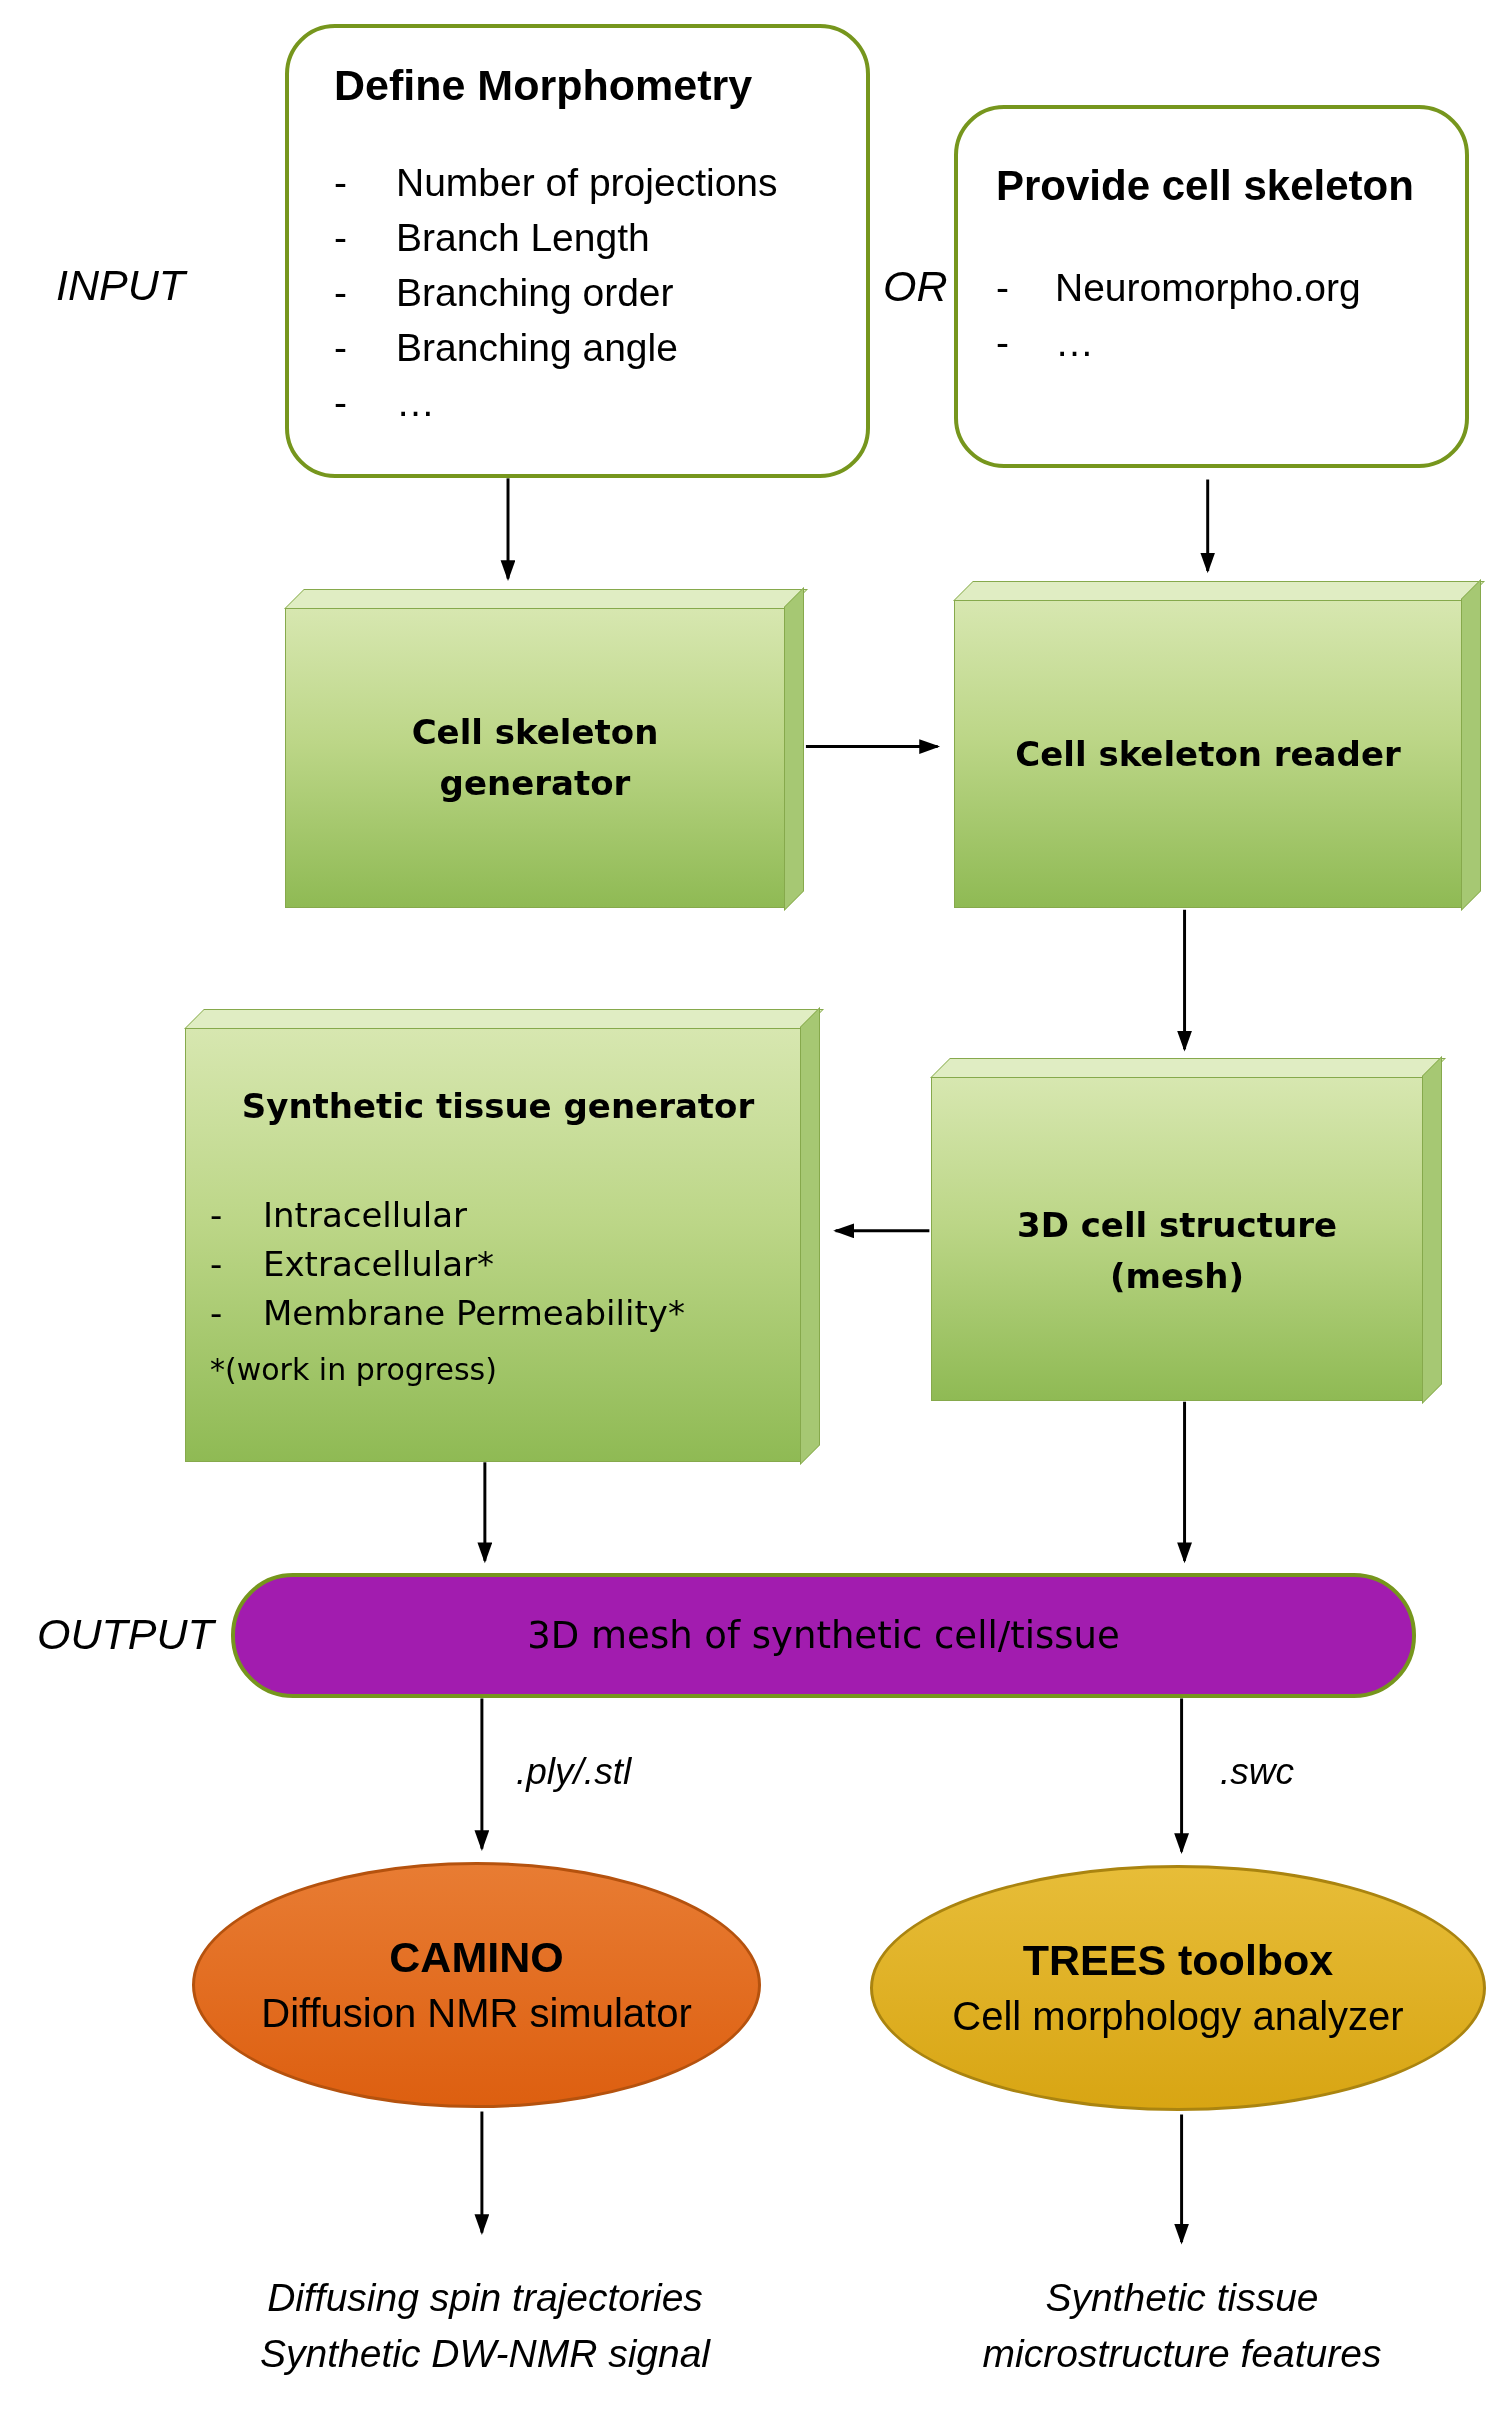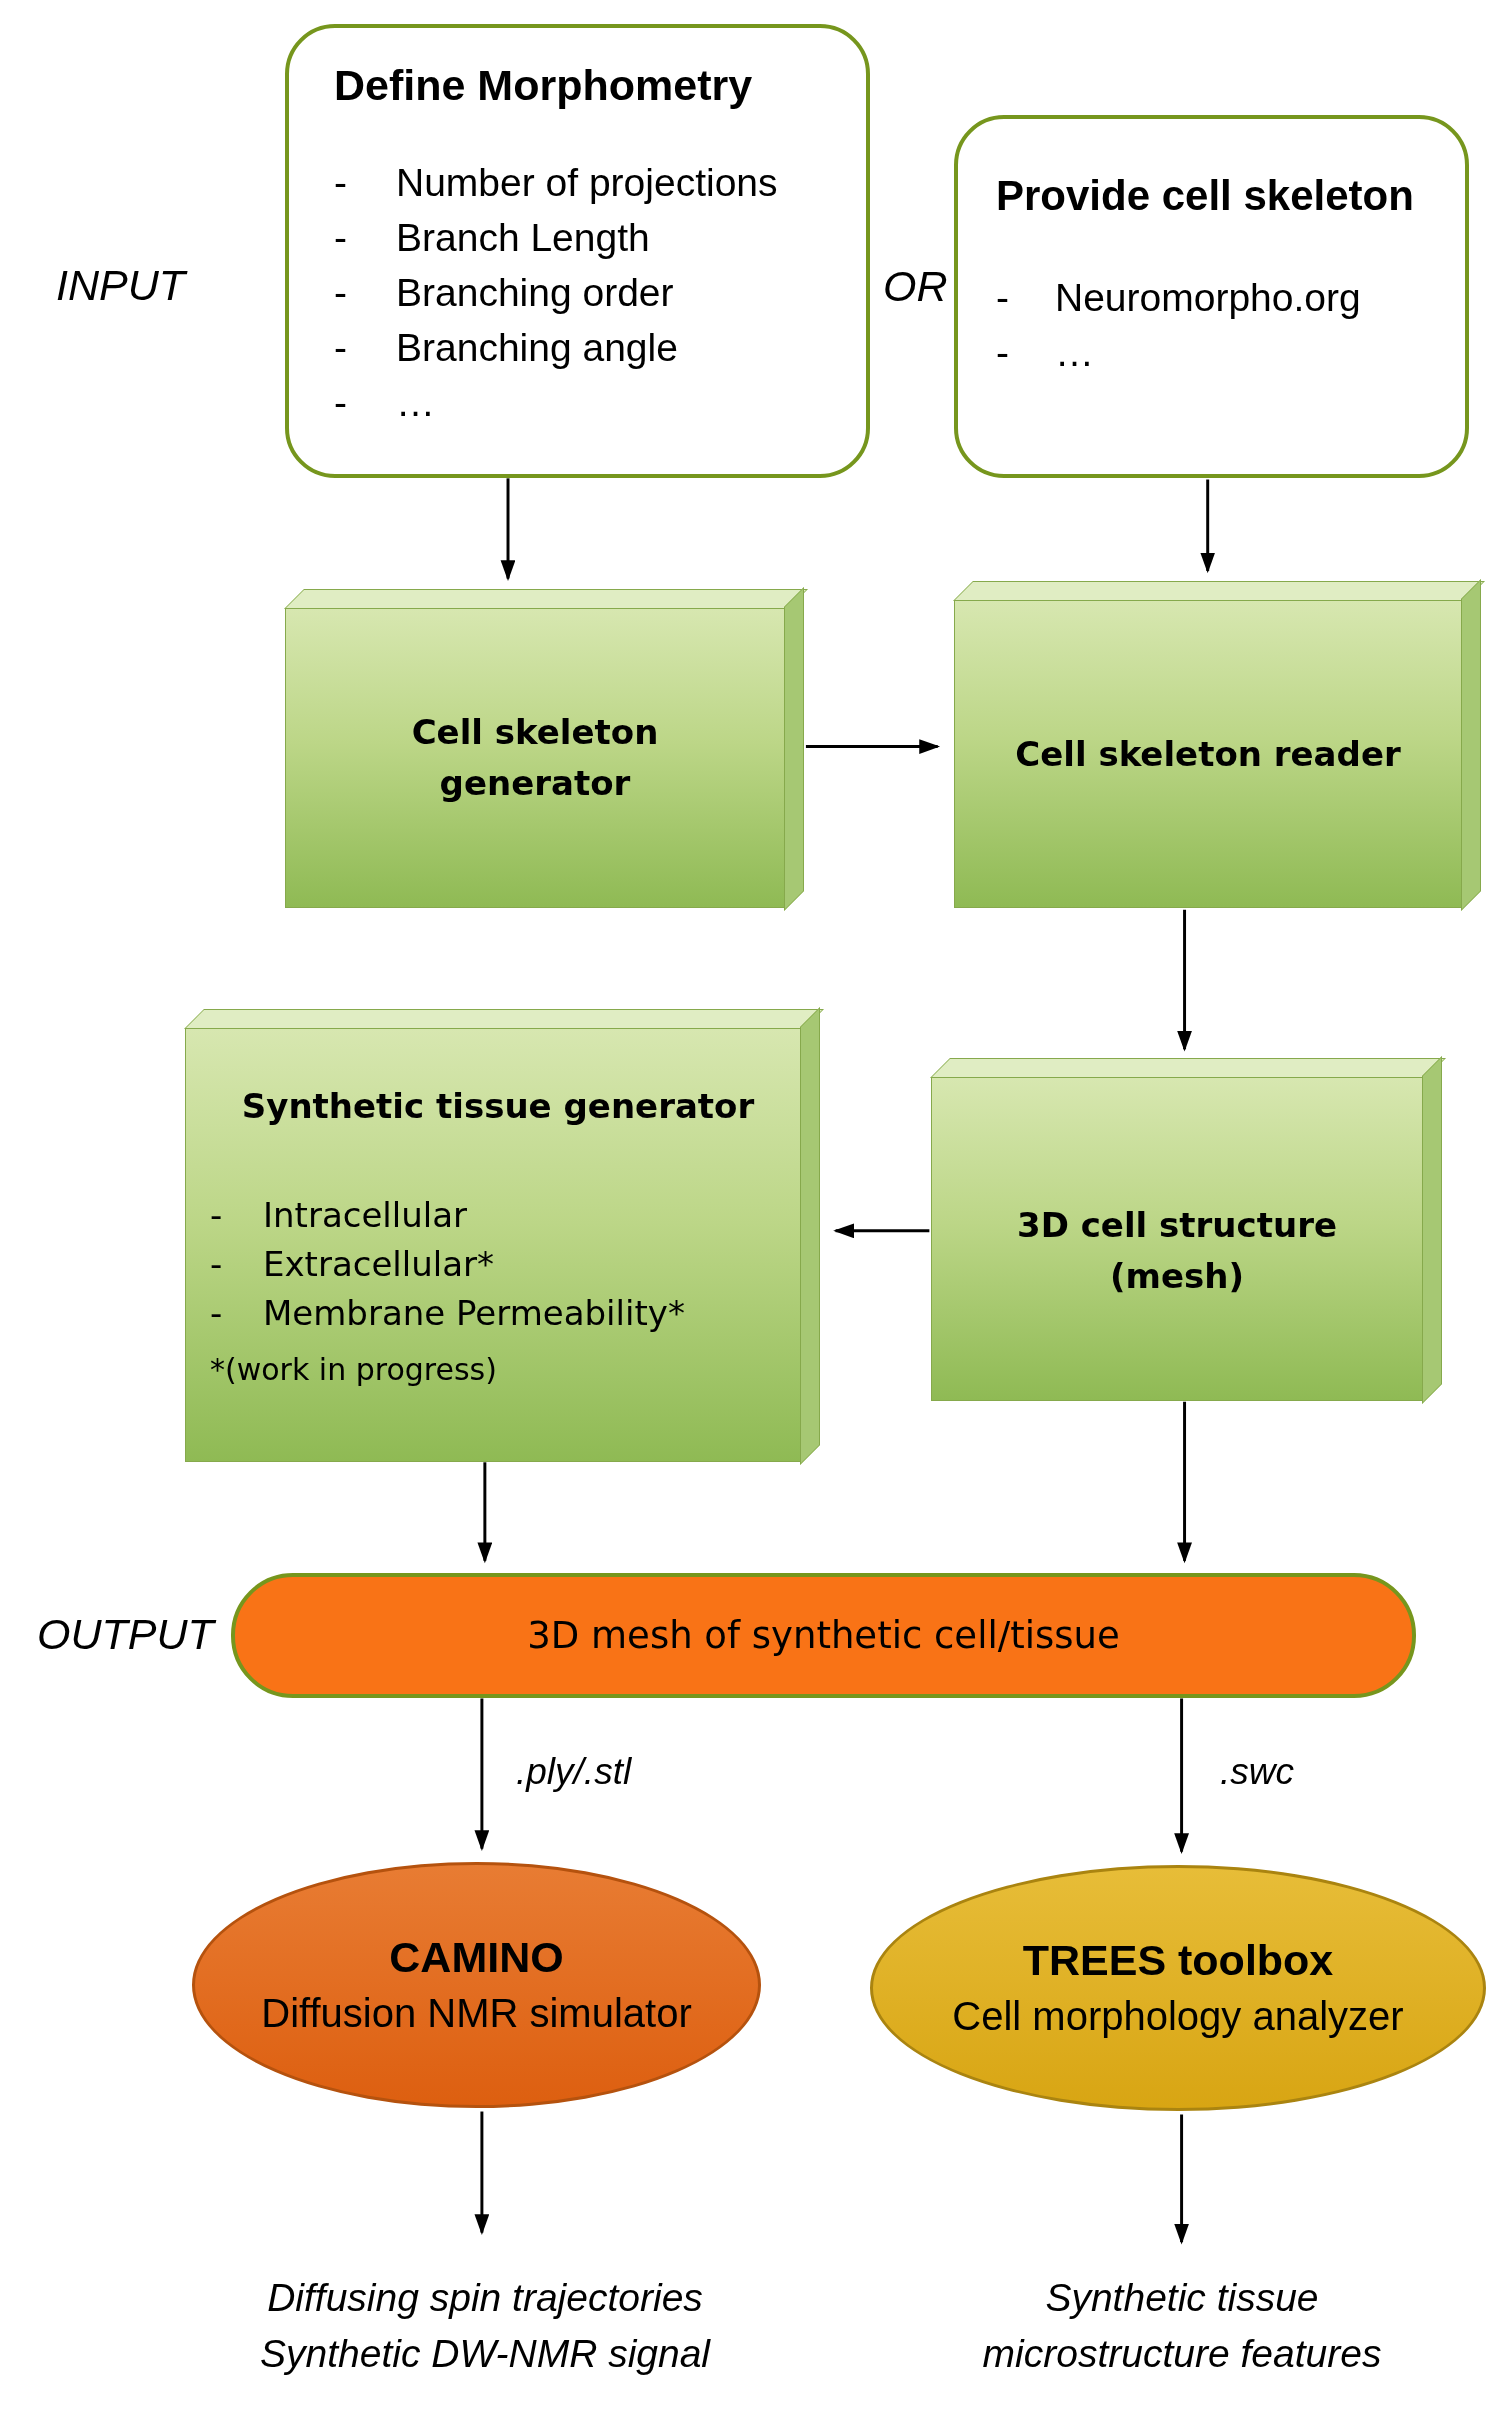--- a/index.html
+++ b/index.html
@@ -49,21 +49,21 @@
   .b3title { font-weight:bold; font-size:34px; line-height:51px; white-space:nowrap; }
   .tissue  { padding:52px 30px 0 24px; }
   .tissue .b3title { text-align:center; margin-left:16px; }
   .b3list  { margin-top:59px; font-size:34px; line-height:49px; }
   .b3list .li { grid-template-columns:53px 1fr; }
   .b3foot  { margin-top:14px; font-size:30px; }
   .structure { padding-top:24px; }
 
   
   .obar {
-    position:absolute; background:#f97316;
+    position:absolute; background:#a21caf;
     border:4.7px solid var(--green-border); border-radius:62px;
     display:flex; align-items:center; justify-content:center;
     font-family:"DejaVu Sans", sans-serif; font-size:37px;
   }
 
   .file { position:absolute; font-style:italic; font-size:37px; white-space:nowrap; }
 
   
   .ellipse {
     position:absolute; border-radius:50%;
@@ -126,21 +126,21 @@
           <span class="dash">-</span>
           <span>Branching angle</span>
         </div>
       <div class="li">
           <span class="dash">-</span>
           <span>…</span>
         </div>
     </div>
   </div>
 
-  <div class="rbox" style="left:954px;top:115px;width:515px;height:363px;padding:53px 18px 4px 38px;">
+  <div class="rbox" style="left:954px;top:105px;width:515px;height:363px;padding:53px 18px 4px 38px;">
     <div class="rtitle" style="font-size:42px;">Provide cell skeleton</div>
     <div class="dlist" style="margin-top:50px;">
       <div class="li" style="grid-template-columns:59px 1fr;">
           <span class="dash">-</span>
           <span>Neuromorpho.org</span>
         </div>
       <div class="li" style="grid-template-columns:59px 1fr;">
           <span class="dash">-</span>
           <span>…</span>
         </div>

